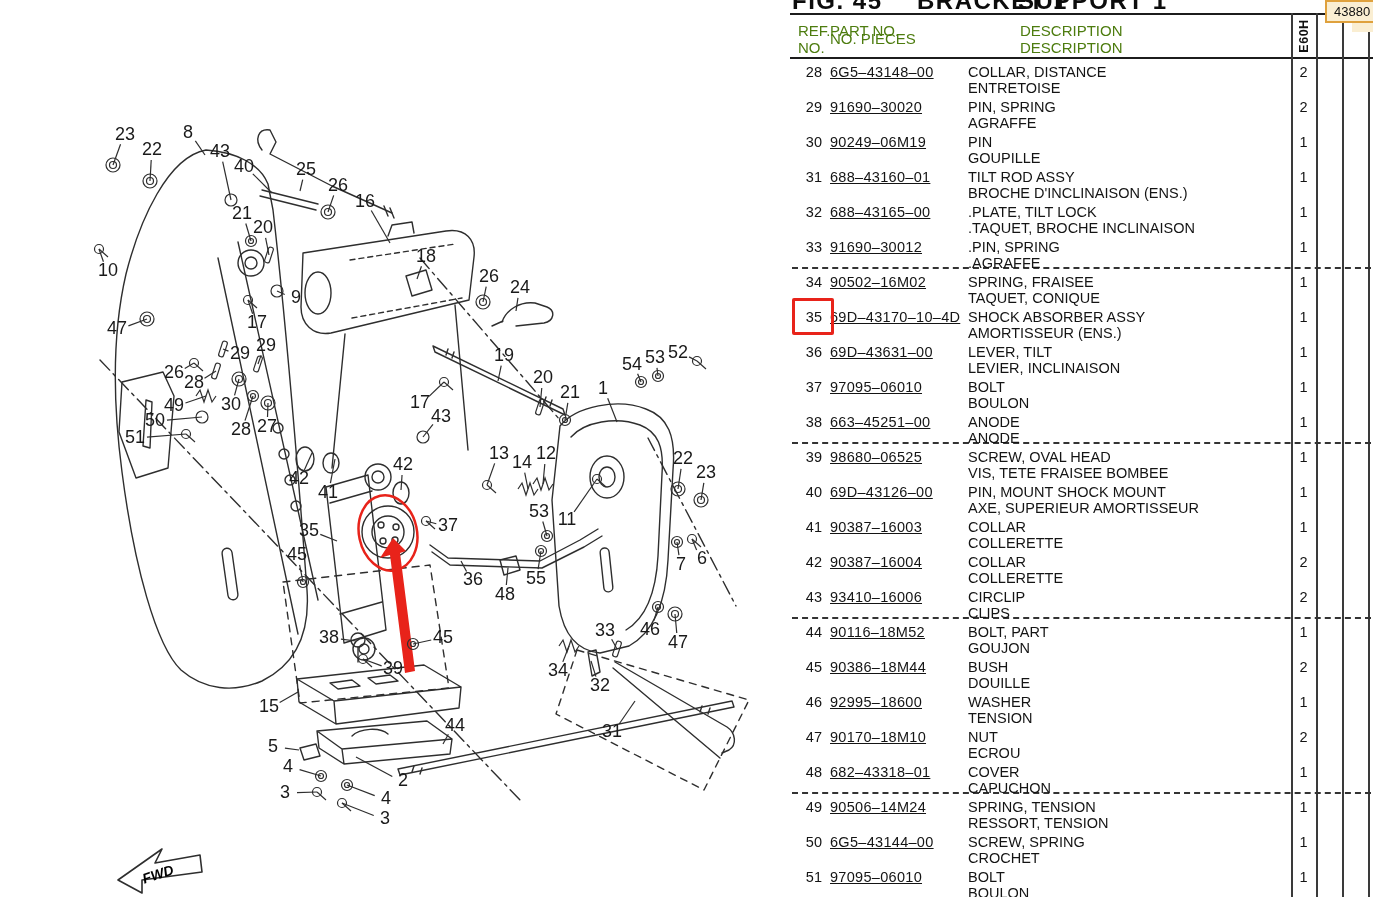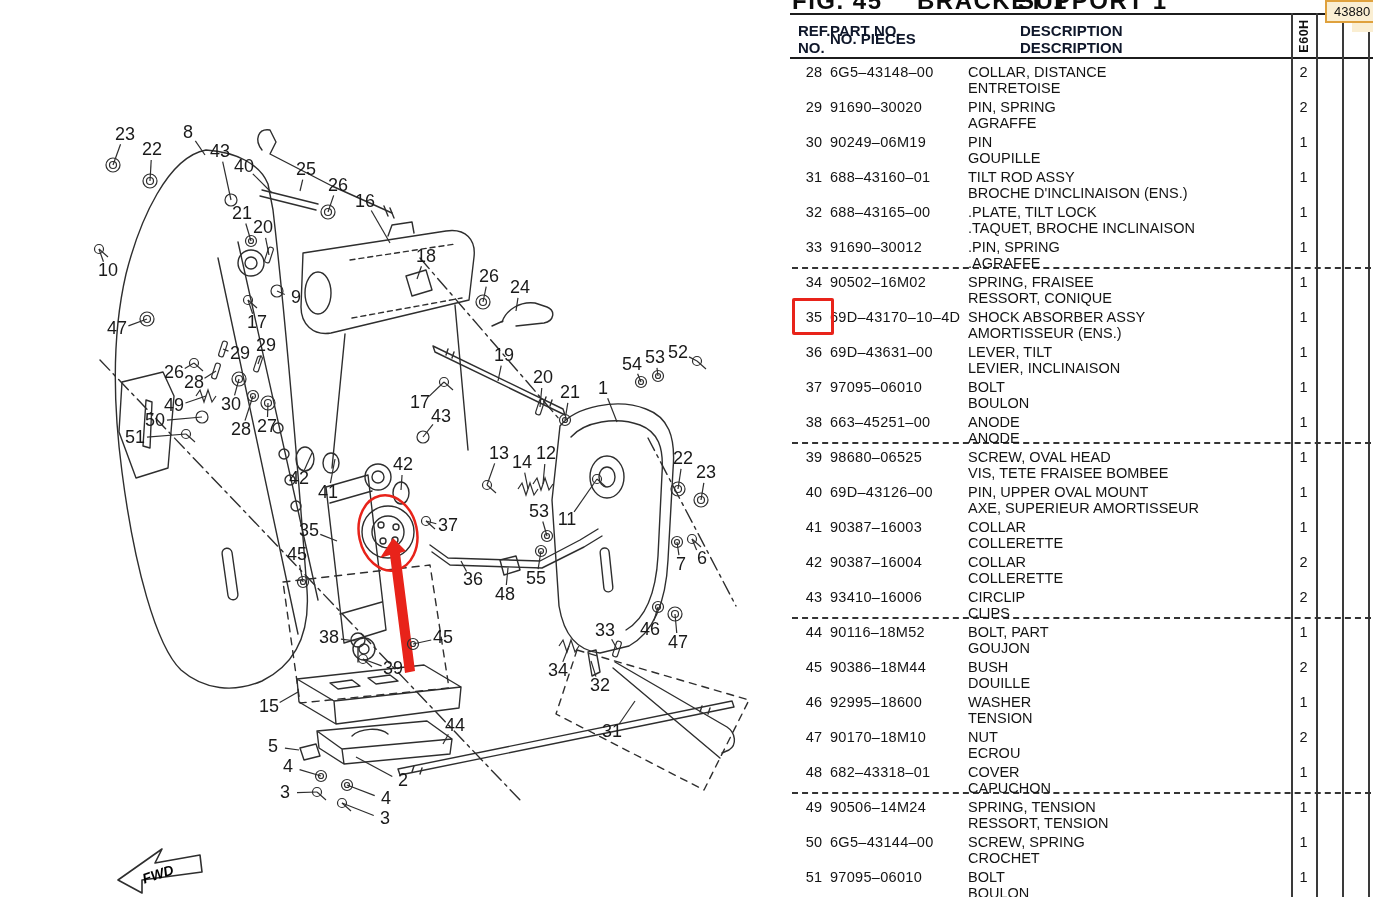--- a/index.html
+++ b/index.html
@@ -10,27 +10,27 @@
 
   
   .title span{position:absolute;top:-13px;font-size:24px;font-weight:bold;
               letter-spacing:1.5px;white-space:nowrap;color:#0c0c0c;}
   .t1{left:792px;} .t2{left:917px;} .t3{left:1018px;}
 
   
   .hline{position:absolute;height:2px;background:#1c1c1c;}
   .vline{position:absolute;width:1.5px;background:#3a3a3a;}
   .dashsep{position:absolute;left:792px;width:579px;border-top:2px dashed #333;height:0;}
-  .hdr{position:absolute;font-weight:bold;font-size:15px;white-space:nowrap;color:#0f172a;}
+  .hdr{position:absolute;font-weight:normal;font-size:15px;white-space:nowrap;color:#4d7c0f;}
   .model{position:absolute;left:1291px;top:13px;width:25px;height:45px;}
   .model span{position:absolute;left:50%;top:50%;transform:translate(-50%,-50%) rotate(-90deg);
               font-size:12.5px;font-weight:bold;letter-spacing:.5px;}
   .trow span{position:absolute;font-size:14.5px;line-height:16.5px;white-space:nowrap;color:#141414;}
   .trow .c-ref{left:798px;width:24px;text-align:right;}
-  .trow .c-part{left:830px;letter-spacing:.3px;}
+  .trow .c-part{left:830px;letter-spacing:.3px;text-decoration:underline;}
   .trow .c-desc1{left:968px;text-align:center;}
   .trow .c-desc2{left:968px;top:16px;}
   .trow .c-qty{left:1291px;width:25px;text-align:center;}
   .trow{position:absolute;left:0;width:1373px;height:34px;}
   #hl-box{position:absolute;border:3px solid;border-radius:2px;}
 
   
   .note{position:absolute;left:1325px;top:0;width:62px;height:23px;border:2px solid;
         font-size:13px;display:flex;align-items:center;padding-left:7px;box-sizing:border-box;}
   .note2{position:absolute;left:1352px;top:23px;width:21px;height:9px;}
@@ -430,21 +430,21 @@
         <span class="c-ref">33</span>
         <span class="c-part">91690–30012</span>
         <span class="c-desc1">.PIN, SPRING</span>
         <span class="c-desc2">.AGRAFFE</span>
         <span class="c-qty">1</span>
       </div>
       <div class="trow" style="top: 274px;">
         <span class="c-ref">34</span>
         <span class="c-part">90502–16M02</span>
         <span class="c-desc1">SPRING, FRAISEE</span>
-        <span class="c-desc2">RESSORT, CONIQUE</span>
+        <span class="c-desc2">TAQUET, CONIQUE</span>
         <span class="c-qty">1</span>
       </div>
       <div class="trow" style="top: 309px;">
         <span class="c-ref">35</span>
         <span class="c-part">69D–43170–10–4D</span>
         <span class="c-desc1">SHOCK ABSORBER ASSY</span>
         <span class="c-desc2">AMORTISSEUR (ENS.)</span>
         <span class="c-qty">1</span>
       </div>
       <div class="trow" style="top: 344px;">
@@ -472,21 +472,21 @@
       <div class="trow" style="top: 449px;">
         <span class="c-ref">39</span>
         <span class="c-part">98680–06525</span>
         <span class="c-desc1">SCREW, OVAL HEAD</span>
         <span class="c-desc2">VIS, TETE FRAISEE BOMBEE</span>
         <span class="c-qty">1</span>
       </div>
       <div class="trow" style="top: 484px;">
         <span class="c-ref">40</span>
         <span class="c-part">69D–43126–00</span>
-        <span class="c-desc1">PIN, UPPER OVAL MOUNT</span>
+        <span class="c-desc1">PIN, MOUNT SHOCK MOUNT</span>
         <span class="c-desc2">AXE, SUPERIEUR AMORTISSEUR</span>
         <span class="c-qty">1</span>
       </div>
       <div class="trow" style="top: 519px;">
         <span class="c-ref">41</span>
         <span class="c-part">90387–16003</span>
         <span class="c-desc1">COLLAR</span>
         <span class="c-desc2">COLLERETTE</span>
         <span class="c-qty">1</span>
       </div>

